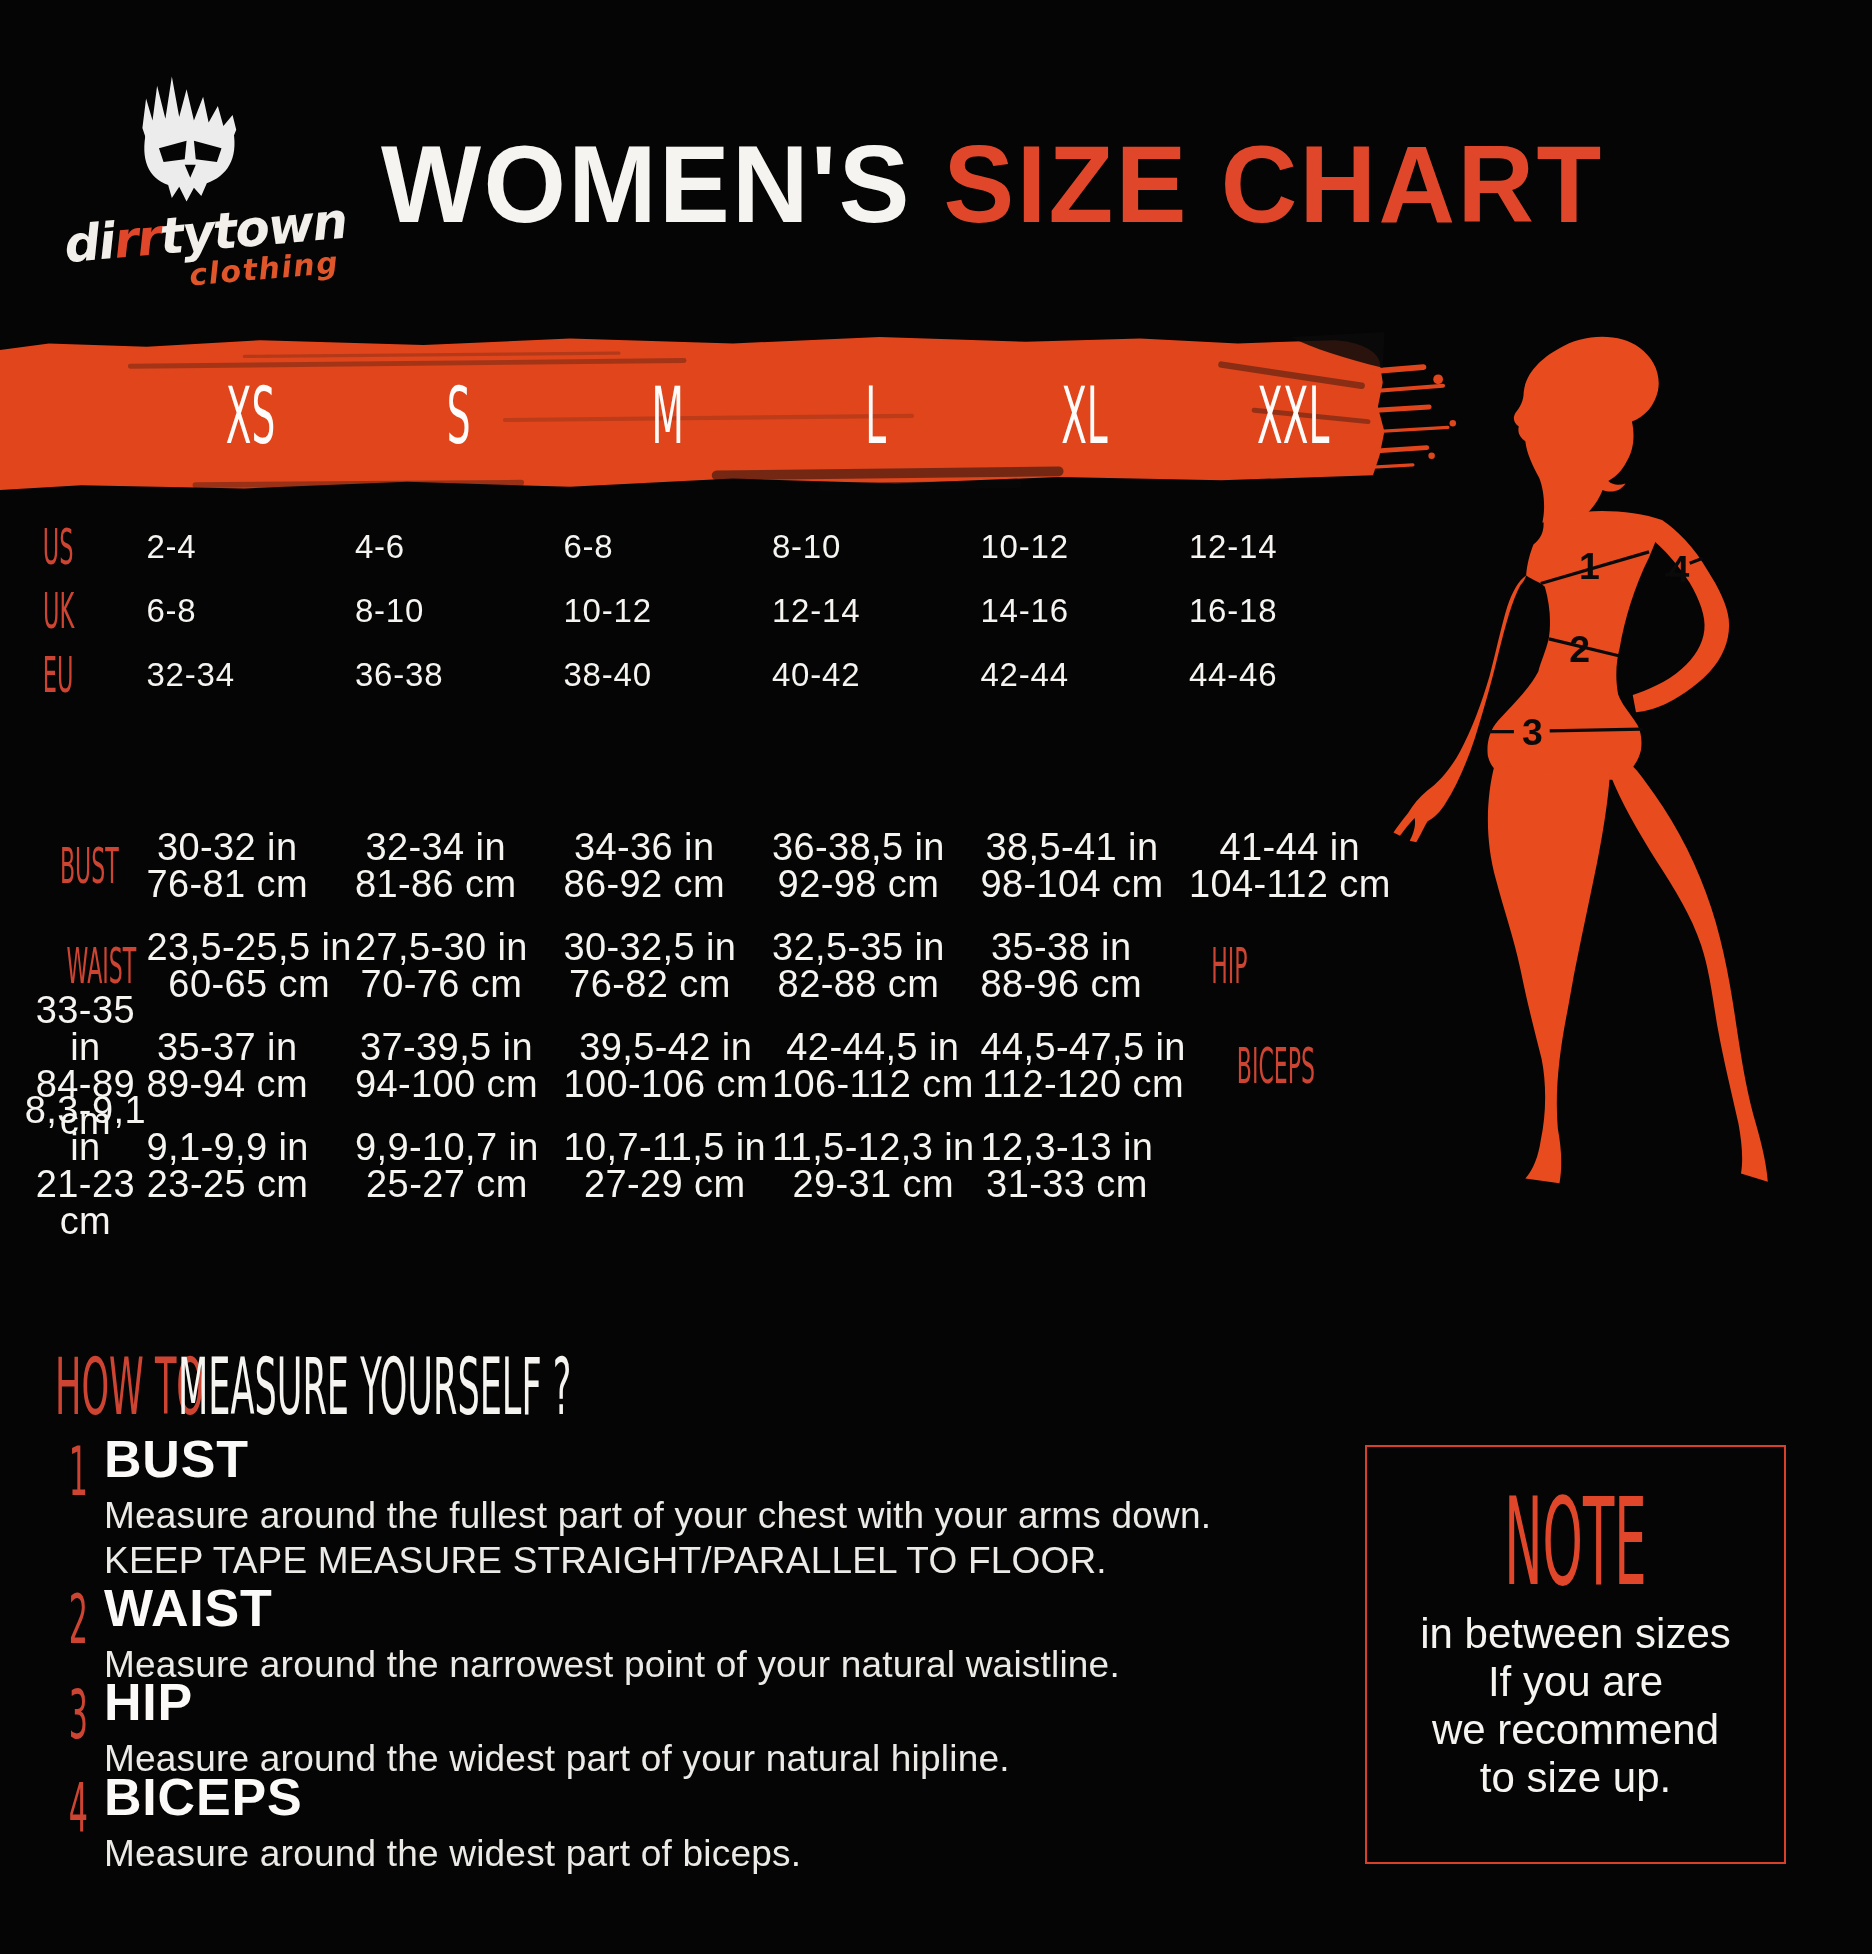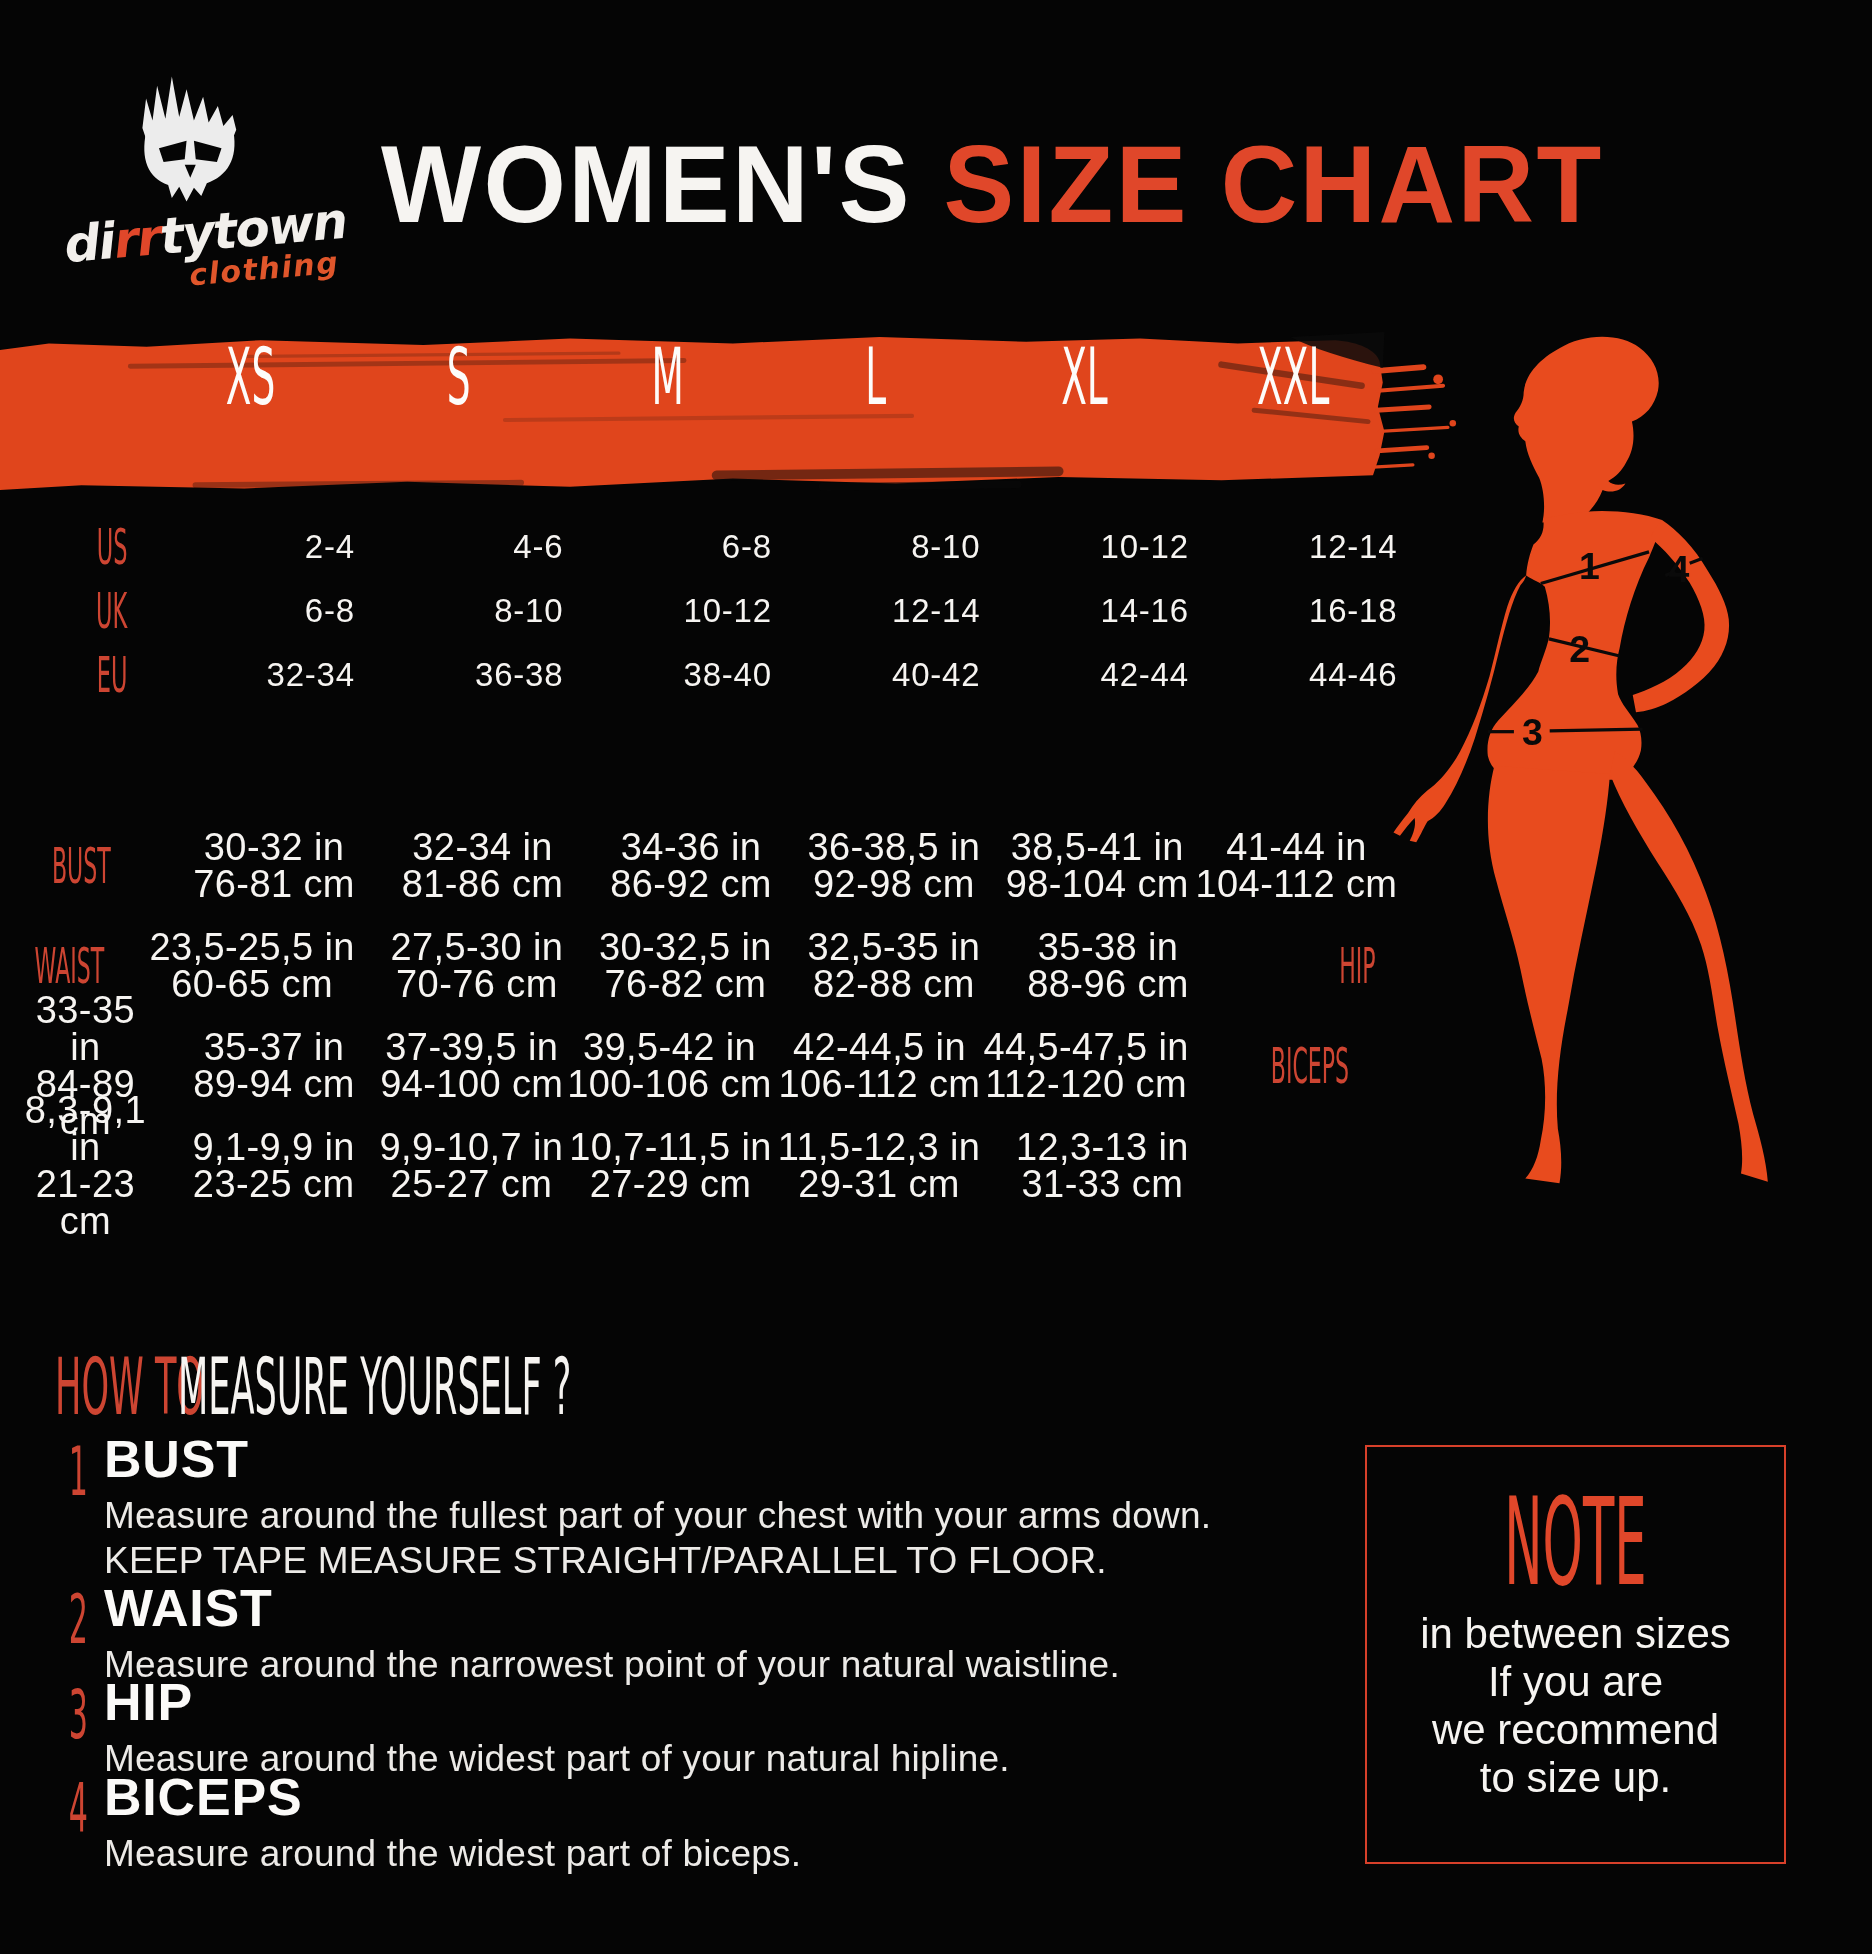--- a/index.html
+++ b/index.html
@@ -20,27 +20,27 @@
      transform:rotate(-5deg);color:#e0562b;white-space:nowrap;}
   
   .title{left:381px;top:121px;font-size:106px;font-weight:bold;
      letter-spacing:2.4px;white-space:nowrap;transform:scaleY(1.04);transform-origin:top left;}
   .title .accent{color:#e0472a;}
   
   .band{left:0;top:332px;width:1873px;height:167px;}
   .band svg{position:absolute;left:0;top:0;}
   .band-grid{position:absolute;left:24.4px;top:0;width:1373px;height:167px;
      display:grid;grid-template-columns:122px repeat(6,1fr);}
-  .band-cell{display:flex;justify-content:center;}
+  .band-cell{display:flex;align-items:center;justify-content:center;}
   .band-size{font-size:78px;color:#fdfcfa;transform:scaleX(.48);}
   
   .grid{left:24.4px;width:1373px;display:grid;grid-template-columns:122px repeat(6,1fr);}
   .regions-grid{top:515px;grid-auto-rows:64px;}
   .measures-grid{top:816px;grid-auto-rows:100px;}
-  .cell{display:flex;align-items:center;justify-content:flex-end;text-align:center;}
+  .cell{display:flex;align-items:center;justify-content:flex-start;text-align:center;}
   .row-label{font-size:50px;color:#cd4532;}
   .m-label{font-size:49px;color:#cd4532;}
   .region-val{font-size:33px;letter-spacing:0.8px;color:#f6f4f1;}
   .m-val{font-size:38px;line-height:37px;letter-spacing:0.4px;color:#f6f4f1;}
   
   .howto-heading{left:55px;top:1342px;font-size:78px;white-space:nowrap;}
   .howto-heading .hand{transform:scaleX(.45);}
   .howto-heading .accent{color:#cd4532;}
   .howto-heading .rest{color:#f6f4f1;margin-left:-208px;}
   .step{left:104px;width:1270px;}

